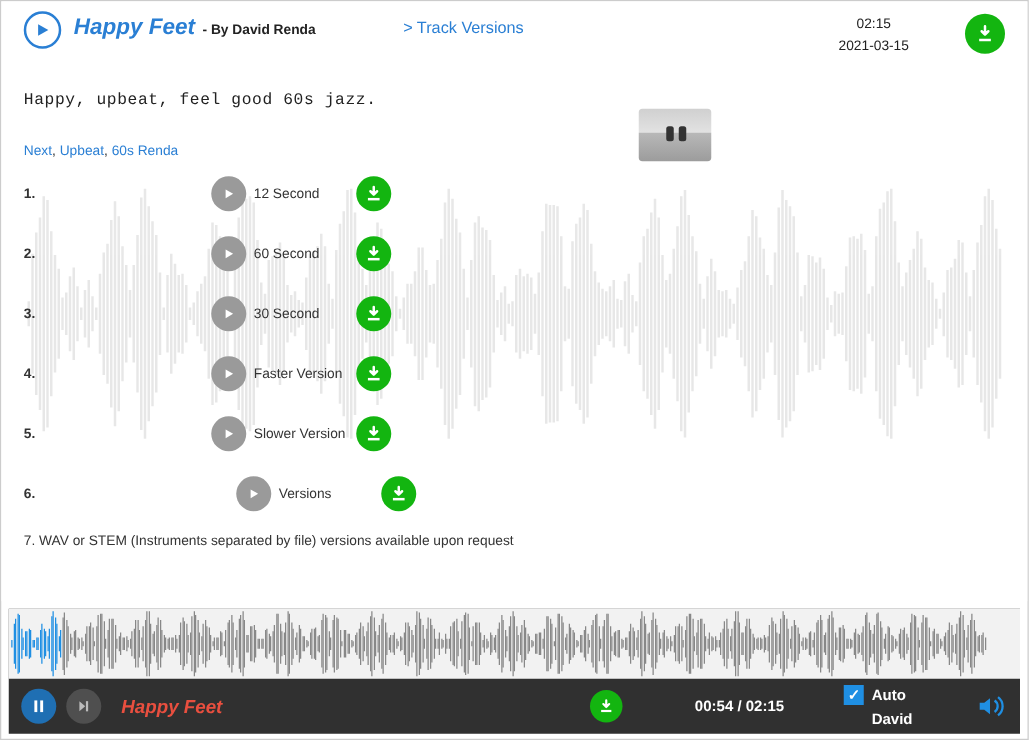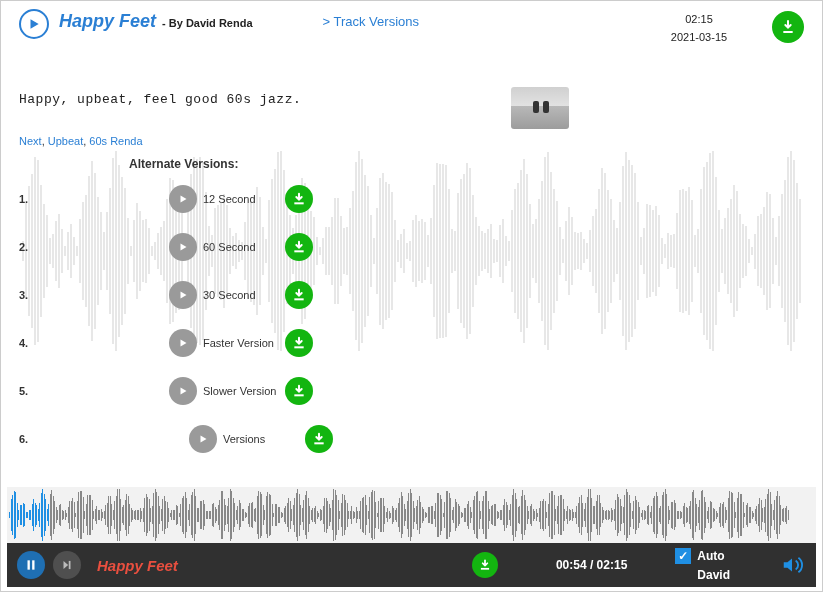--- a/index.html
+++ b/index.html
@@ -79,21 +79,21 @@
     width: 32px; height: 32px;
     border-radius: 50%;
     background: #13b510;
     display: flex; align-items: center; justify-content: center;
     cursor: pointer;
     margin-left: 18px;
     margin-top: 2px;
   }
   .dl-main svg, .dl-btn svg { width: 16px; height: 16px; }
   .description {
-    margin-top: 46px;
+    margin-top: 26px;
     font-family: "Courier New", monospace;
     font-size: 13px;
     letter-spacing: 0.5px;
     color: #222;
   }
   .thumb {
     position: absolute;
     left: 492px; top: 78px;
     width: 58px; height: 42px;
     border-radius: 3px;
@@ -517,21 +517,20 @@
     <div class="description">Happy, upbeat, feel good 60s jazz.</div>
 
     <div class="thumb"></div>
 
     <div class="tags">
       <a>Next</a><span class="sep">, </span>
       <a>Upbeat</a><span class="sep">, </span>
       <a>60s Renda</a>
     </div>
 
-    <div class="alt-header">Alternate Versions:</div>
 
     <div class="versions" id="versions">
         <div class="vrow">
           <span class="vnum">1.</span>
           <div class="play-btn vspacer-play">
             <svg viewBox="0 0 24 24">
               <path fill="#fff" d="M7 5l12 7-12 7z"></path>
             </svg>
           </div>
           <span class="vlabel">12 Second</span>
@@ -612,20 +611,21 @@
           <span class="vlabel">Versions</span>
           <div class="dl-btn">
             <svg viewBox="0 0 24 24">
               <path d="M12 4v9m0 0l-4-4m4 4l4-4" stroke="#fff" stroke-width="3" stroke-linecap="round" fill="none"></path>
               <rect x="5" y="17" width="14" height="3" fill="#fff"></rect>
             </svg>
           </div>
         </div>
       </div>
 
+    <div class="note-row">7. WAV or STEM (Instruments separated by file) versions available upon request</div>
   </div>
 </div>
 
 <div class="player">
   <div class="wave-area" id="wave-area">
       <div class="wbar played" style="height: 6px;"></div>
       <div class="wbar played" style="height: 31.3203px;"></div>
       <div class="wbar played" style="height: 39.9204px;"></div>
       <div class="wbar played" style="height: 48.5065px;"></div>
       <div class="wbar played" style="height: 45.7173px;"></div>

